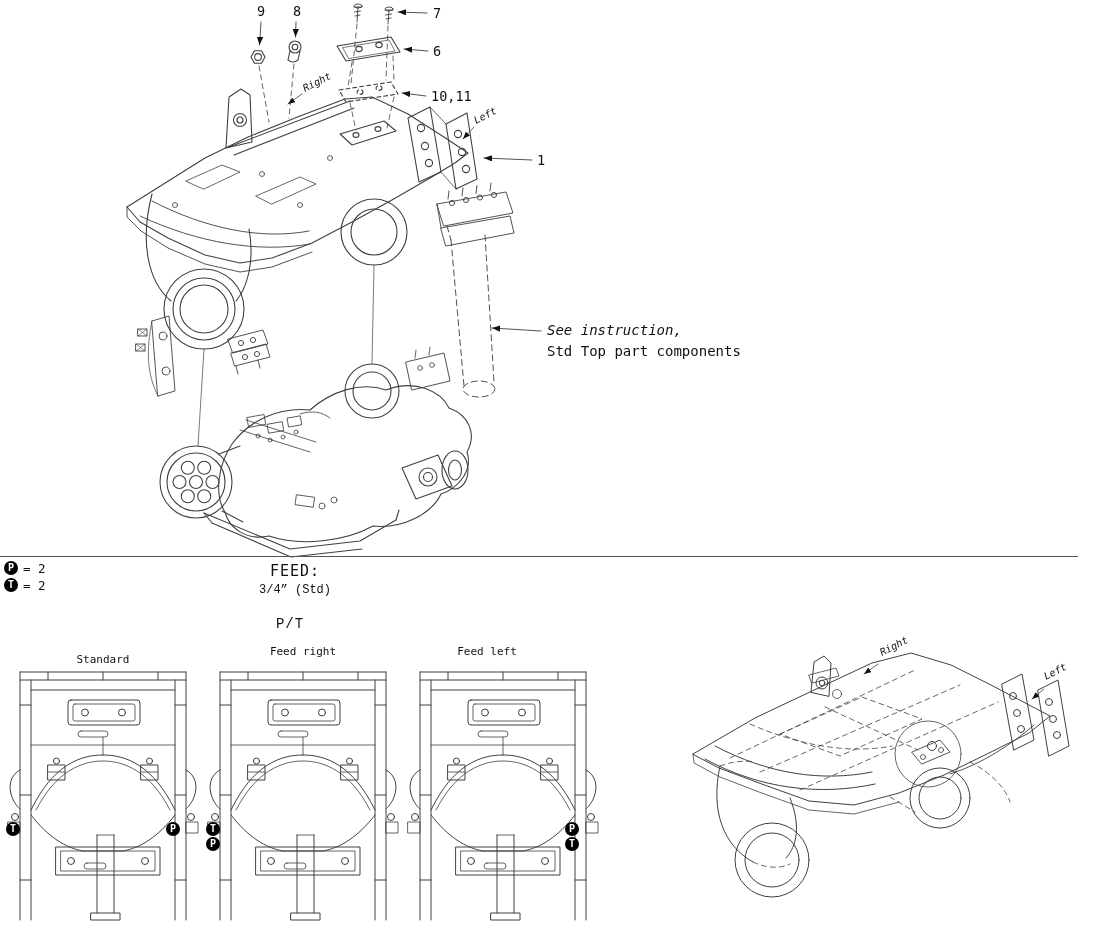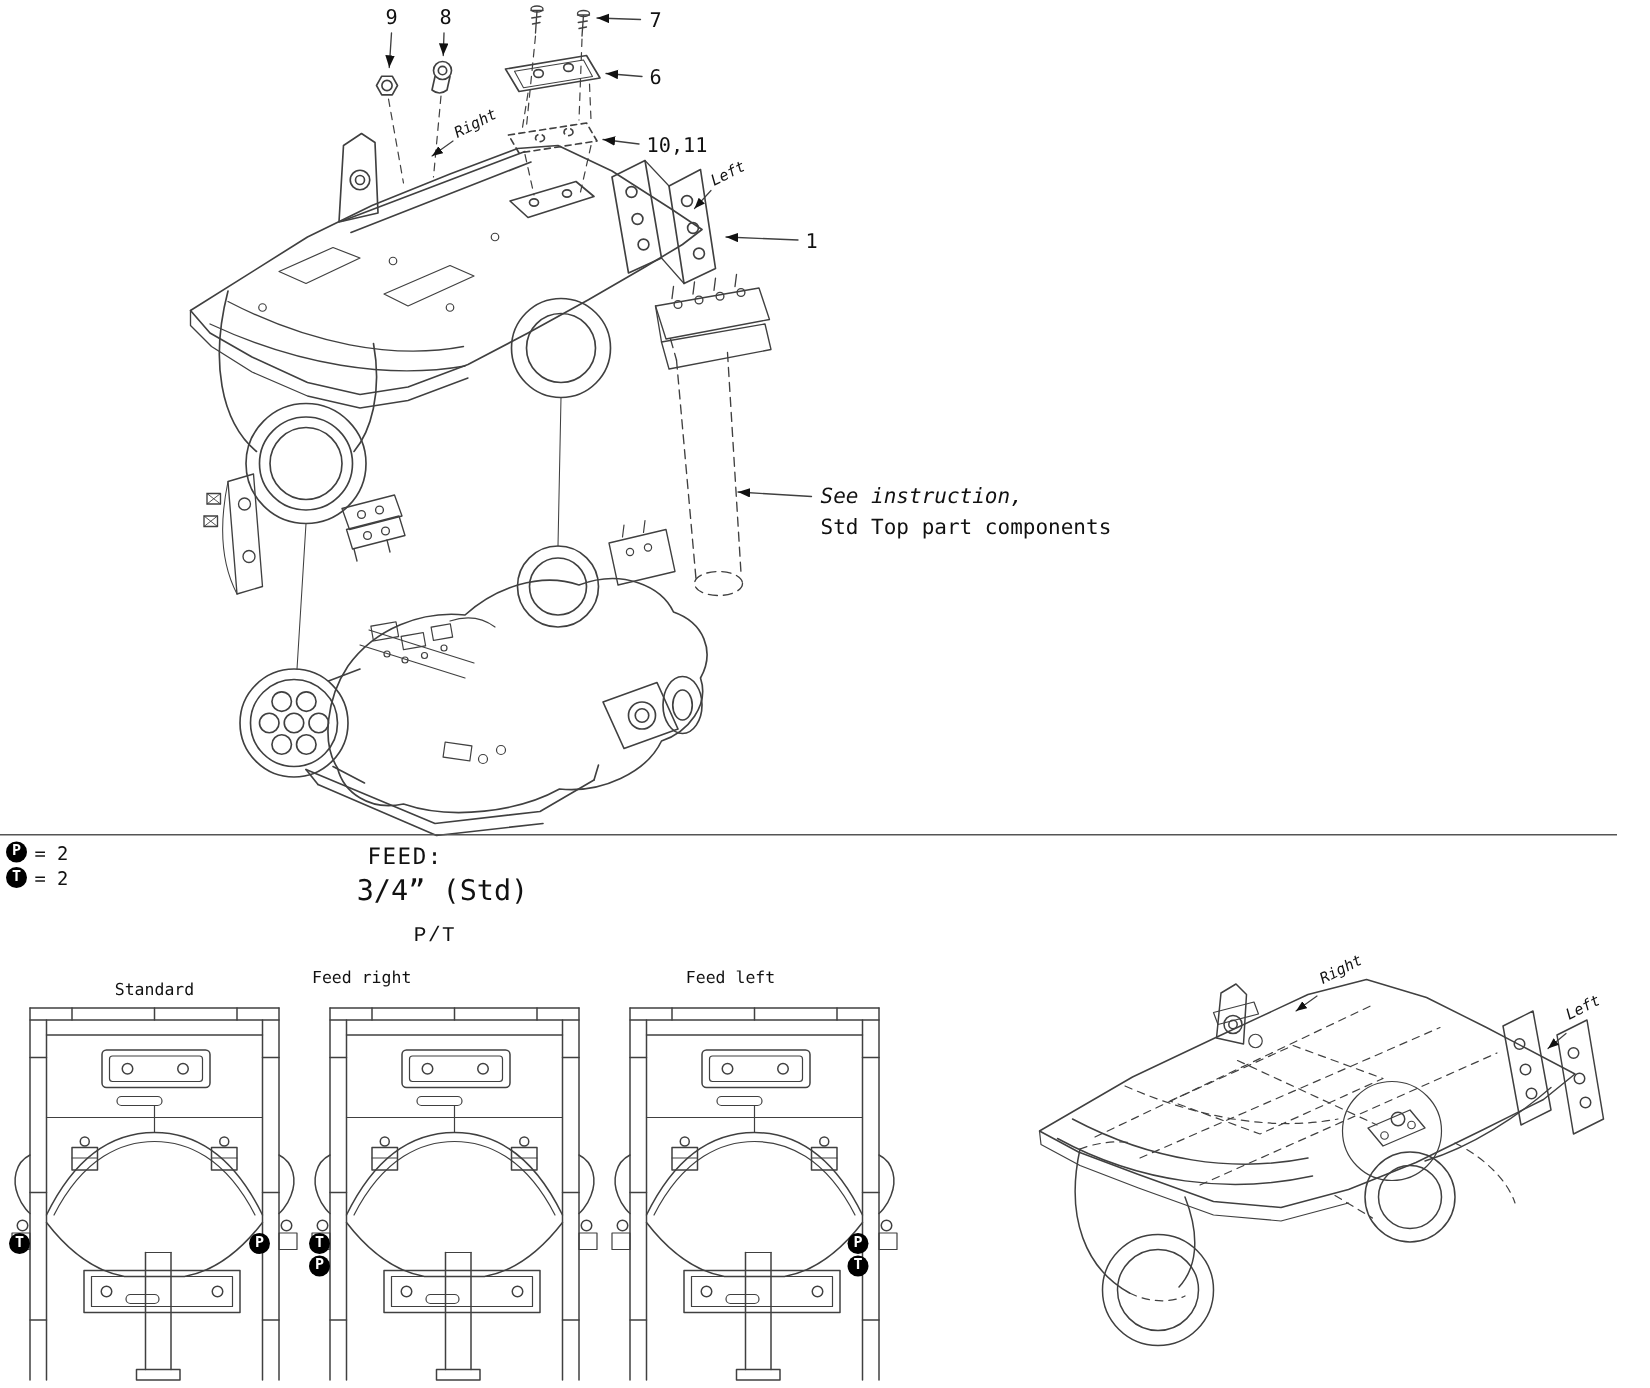--- a/index.html
+++ b/index.html
@@ -9,21 +9,21 @@
   svg { position:absolute; overflow:visible; }
   svg text { fill:#111; font-family:"DejaVu Sans Mono", monospace; }
   .co { font-size:13.5px; }
   .small-rot { font-size:10px; }
   .instr { font-size:14px; }
   .italic { font-style:italic; }
   .lbl { position:absolute; color:#111; }
   .view-label { font-size:11px; }
   .legend-txt { font-size:12.5px; }
   .feed-title { font-size:15px; letter-spacing:1px; }
-  .feed-spec { font-size:19px; }
+  .feed-spec { font-size:12px;font-family:Liberation Mono, monospace; }
   .pt-heading { font-size:14px; letter-spacing:1px;font-family:Liberation Mono, monospace; }
   .badge { position:absolute; width:14px; height:14px; border-radius:50%; background:#000;
            color:#fff; font-size:10px; font-weight:bold; text-align:center; line-height:14px; }
   .divider { position:absolute; left:0; top:556px; width:1078px; height:0; border-top:1.4px solid #555; }
 </style>
 </head>
 <body>
 
 <div class="canvas">
 
@@ -227,26 +227,26 @@
     <text x="547" y="356" class="instr">Std Top part components</text>
   </svg>
 
   <div class="divider"></div>
 
   <div class="badge" style="left:4px;top:561px">P</div>
   <div class="lbl legend-txt" style="left:23px;top:561px">= 2</div>
   <div class="badge" style="left:4px;top:578px">T</div>
   <div class="lbl legend-txt" style="left:23px;top:578px">= 2</div>
 
-  <div class="lbl feed-title" style="left:245px;top:562px;width:100px;text-align:left">FEED:</div>
+  <div class="lbl feed-title" style="left:245px;top:562px;width:100px;text-align:center">FEED:</div>
   <div class="lbl feed-spec" style="left:225px;top:583px;width:140px;text-align:center">3/4” (Std)</div>
   <div class="lbl pt-heading" style="left:250px;top:616px;width:80px;text-align:center">P/T</div>
 
   <div class="lbl view-label" style="left:8px;top:653px;width:190px;text-align:center">Standard</div>
-  <div class="lbl view-label" style="left:208px;top:645px;width:190px;text-align:left">Feed right</div>
+  <div class="lbl view-label" style="left:208px;top:645px;width:190px;text-align:center">Feed right</div>
   <div class="lbl view-label" style="left:392px;top:645px;width:190px;text-align:center">Feed left</div>
 
   <svg style="left:0;top:640px" width="620" height="285" viewBox="0 0 620 285">
     <defs>
       <g id="fv" stroke="#404040" fill="none" stroke-width="1" stroke-linejoin="round" stroke-linecap="round">
         <line x1="12" y1="7" x2="178" y2="7"></line>
         <line x1="12" y1="15" x2="178" y2="15"></line>
         <line x1="23" y1="25" x2="167" y2="25"></line>
         <line x1="40" y1="7" x2="40" y2="15"></line>
         <line x1="150" y1="7" x2="150" y2="15"></line>

